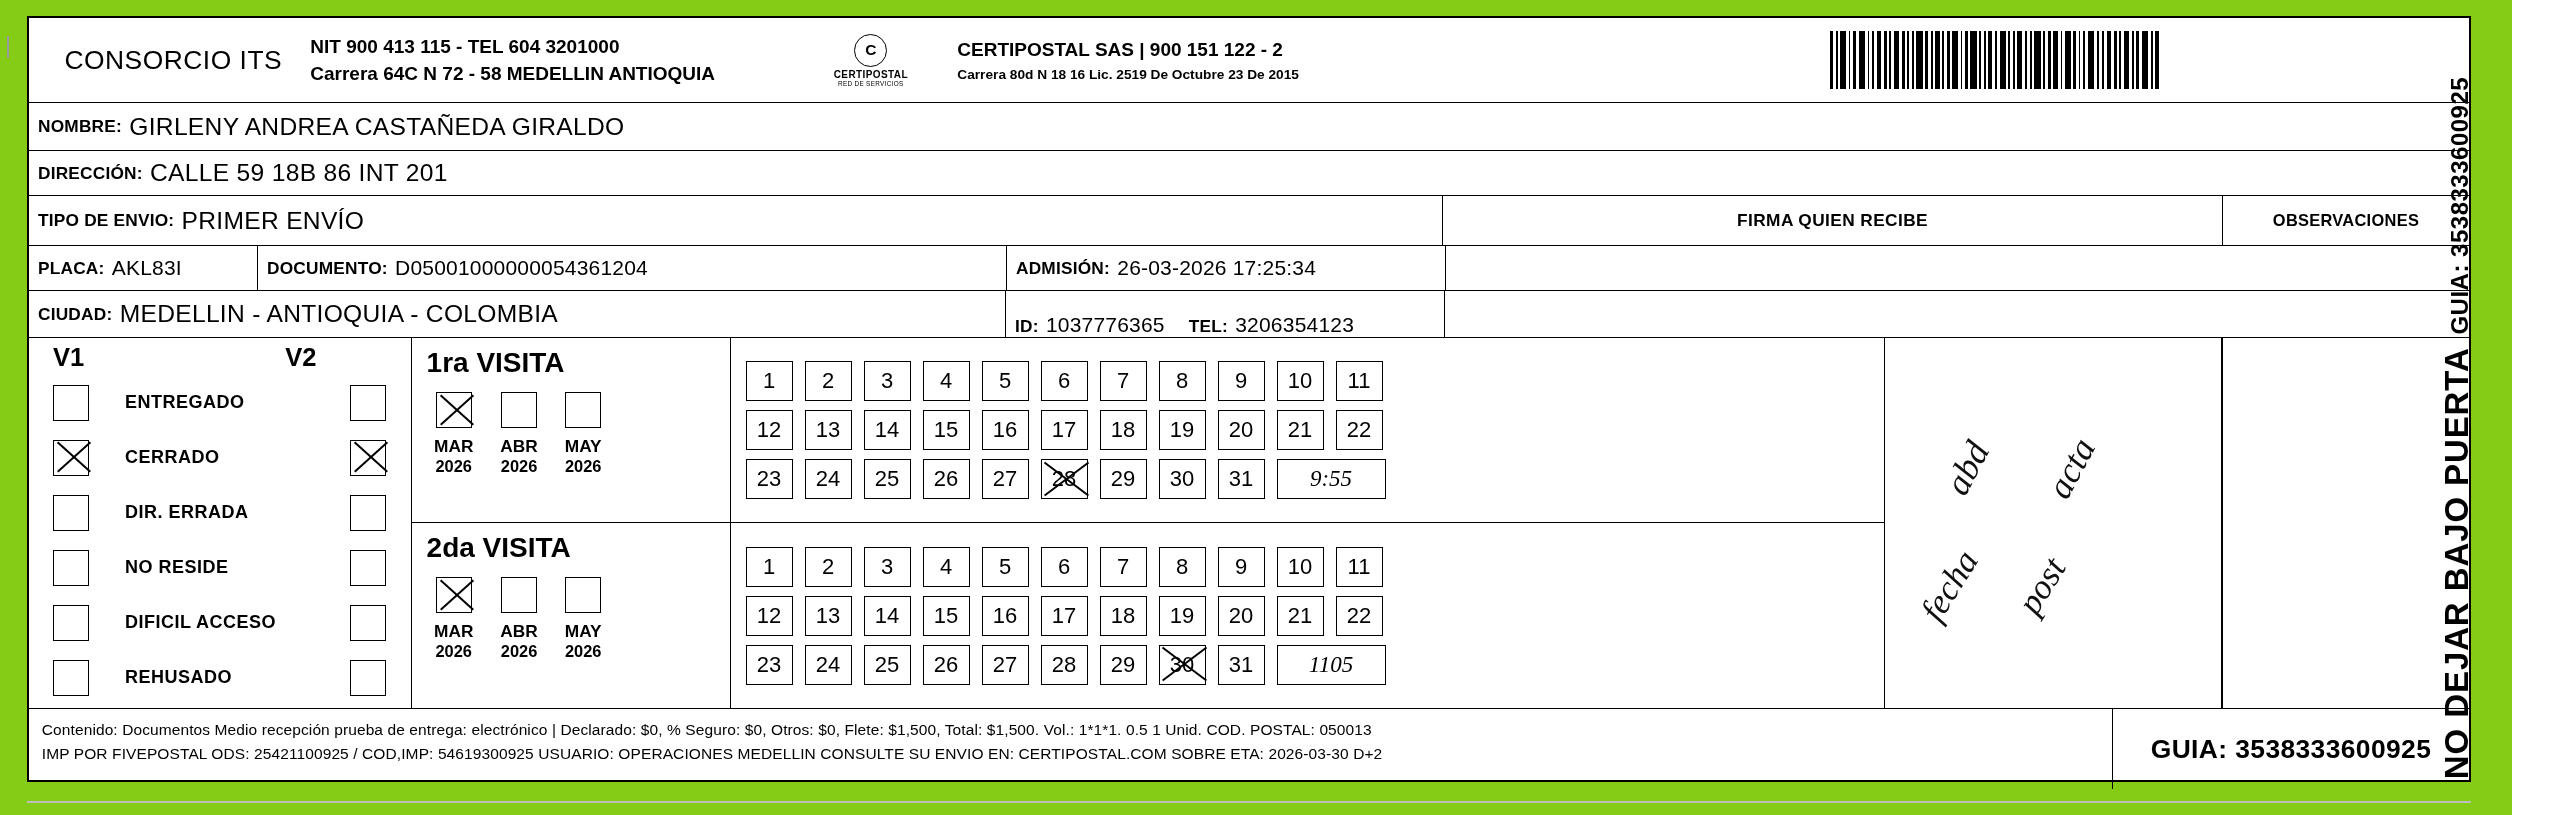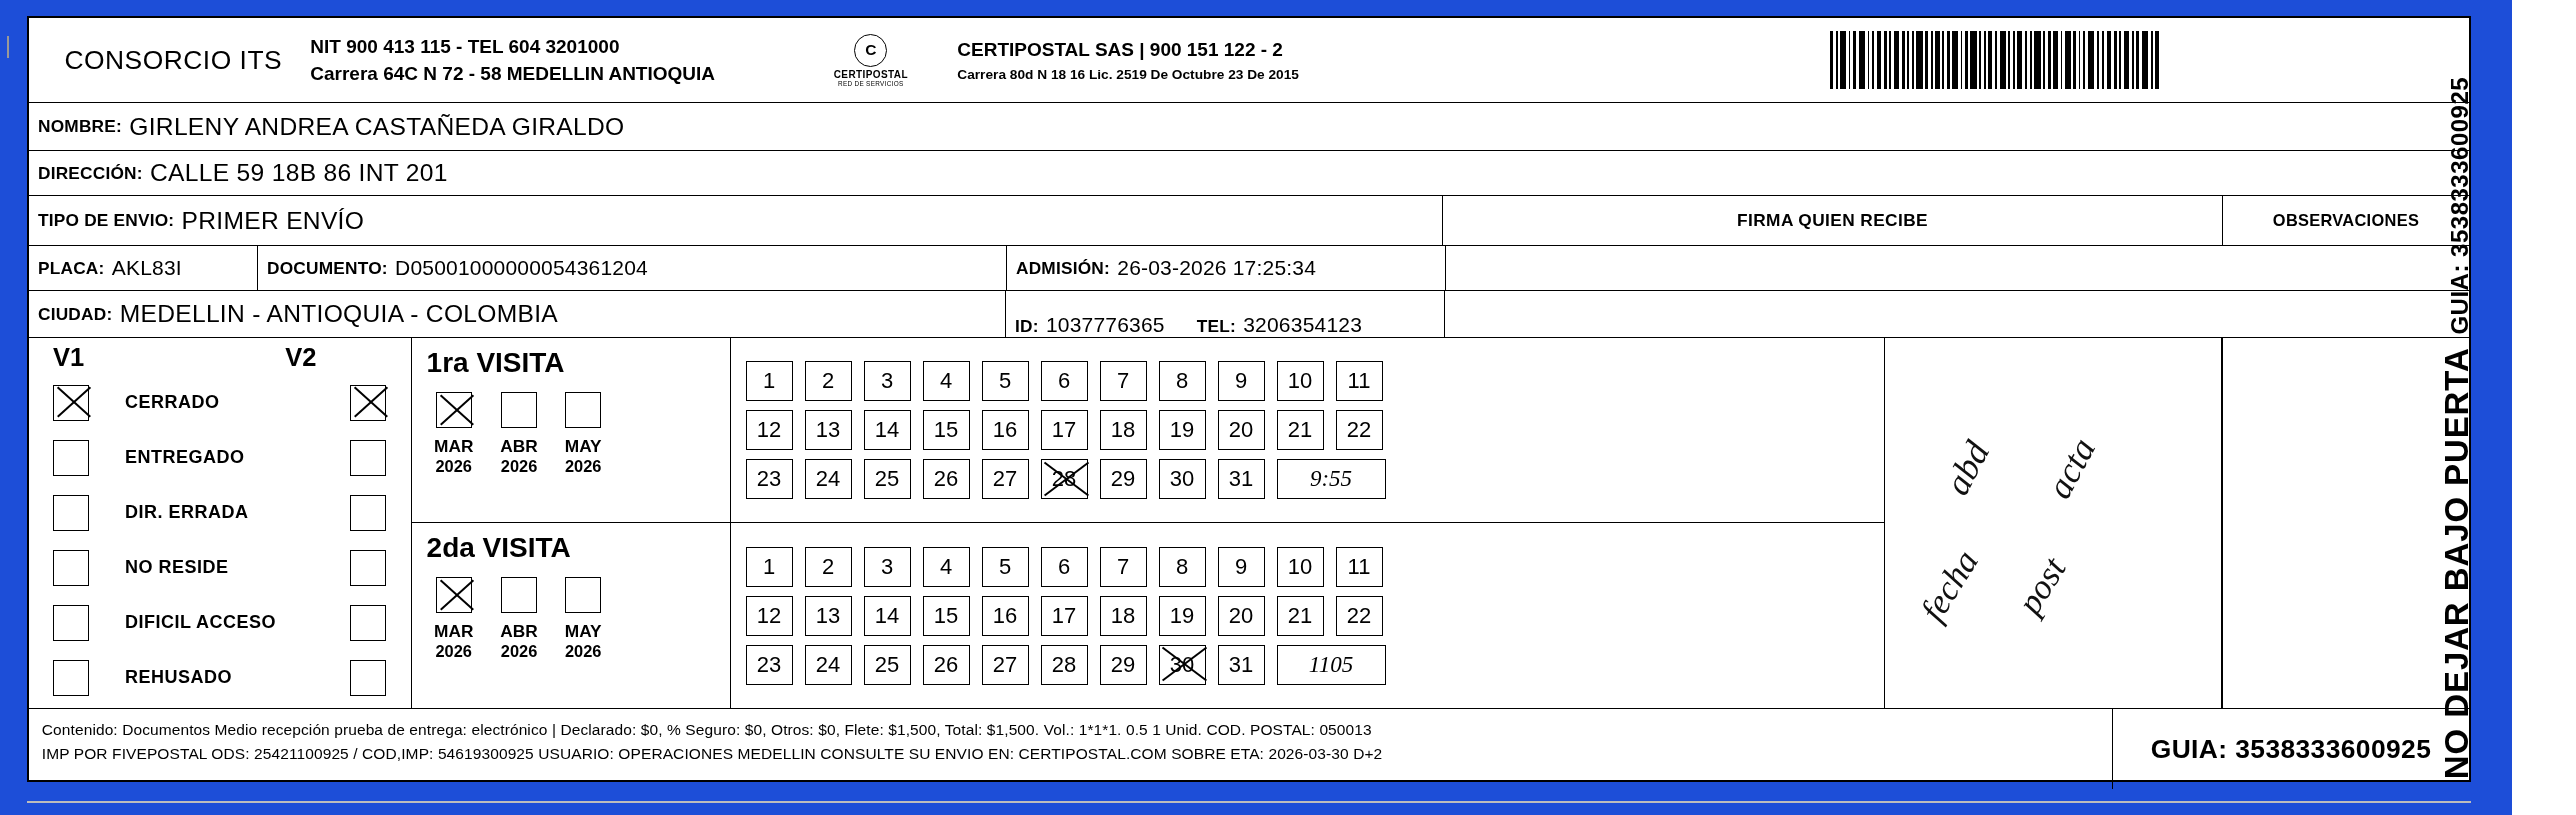--- a/index.html
+++ b/index.html
@@ -1,17 +1,17 @@
 <!DOCTYPE html>
 <html style="font-size:14.6px"><head>
 <meta charset="utf-8">
 <style>
   html,body{margin:0;padding:0;background:#ffffff;}
   body{font-family:"Liberation Sans", sans-serif; color:#000;}
-  #page{position:relative;width:2512px;height:815px;background:#1d4ed8;overflow:hidden;}
+  #page{position:relative;width:2512px;height:815px;background:#84cc16;overflow:hidden;}
 
   
   .label{
     position:absolute; left:27px; top:16.4px; width:2444px; height:766px;
     border:2.7px solid #000; box-sizing:border-box; background:#fff;
   }
   .row{display:flex;}
 
   
   .header{height:84px; display:flex; align-items:stretch; border-bottom:1.8px solid #000;}
@@ -229,44 +229,44 @@
       <div style="flex:1;height:44px;border-left:1.8px solid #000;"></div>
     </div>
 
     <div class="row" style="border-bottom:1.8px solid #000;">
       <div style="width:976px;height:46px;display:flex;align-items:center;text-align:right;">
         <span class="lbl">CIUDAD:</span>
         <span class="val">MEDELLIN - ANTIOQUIA - COLOMBIA</span>
       </div>
       <div style="width:438px;height:46px;display:flex;align-items:flex-end;border-left:1.8px solid #000;">
         <span class="lbl">ID:</span>
-        <span class="val-sm" style="margin-right:32px;">1037776365</span>
+        <span class="val-sm" style="margin-right:24px;">1037776365</span>
         <span class="lbl" style="padding-left:0;">TEL:</span>
         <span class="val-sm">3206354123</span>
       </div>
       <div style="flex:1;height:46px;border-left:1.8px solid #000;"></div>
     </div>
 
     <div class="middle">
 
       <div class="col-v">
         <div class="v-head">
           <span class="v1">V1</span>
           <span class="v2">V2</span>
         </div>
         <div id="status-rows">
             <div class="vrow">
+              <div class="chk c1"></div>
+              <div class="vtxt">ENTREGADO</div>
+              <div class="chk c2"></div>
+            </div>
+            <div class="vrow">
               <div class="chk c1 x"></div>
               <div class="vtxt">CERRADO</div>
               <div class="chk c2 x"></div>
-            </div>
-            <div class="vrow">
-              <div class="chk c1"></div>
-              <div class="vtxt">ENTREGADO</div>
-              <div class="chk c2"></div>
             </div>
             <div class="vrow">
               <div class="chk c1"></div>
               <div class="vtxt">DIR. ERRADA</div>
               <div class="chk c2"></div>
             </div>
             <div class="vrow">
               <div class="chk c1"></div>
               <div class="vtxt">NO RESIDE</div>
               <div class="chk c2"></div>

